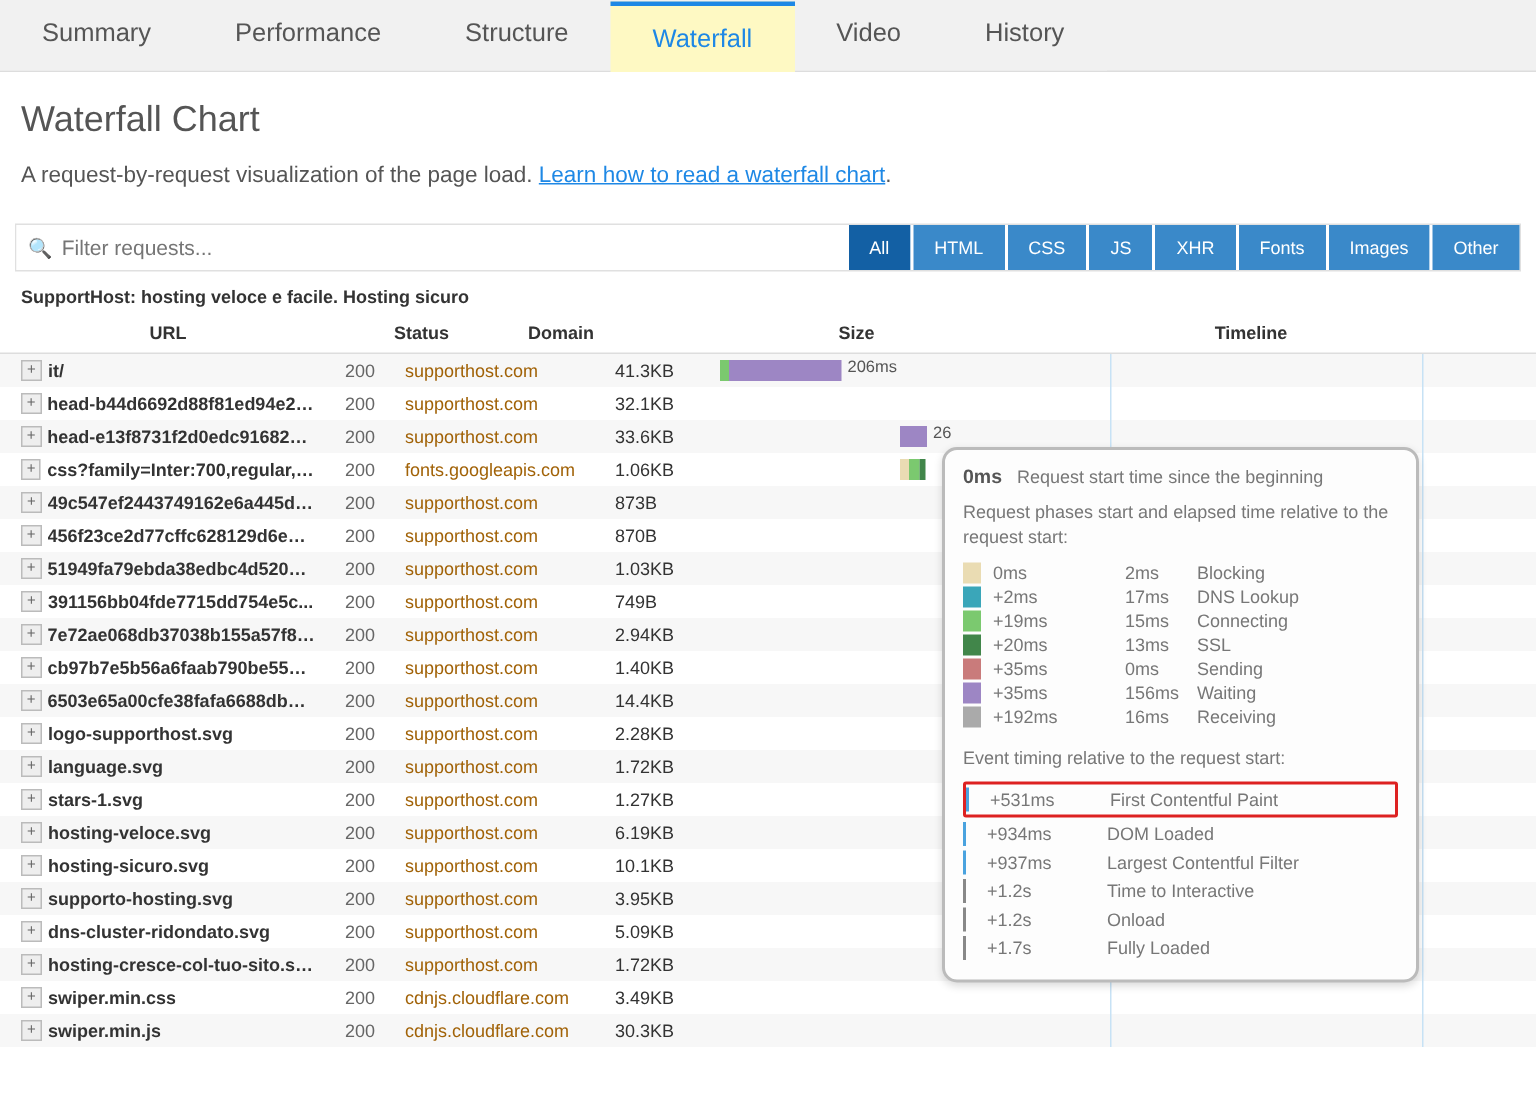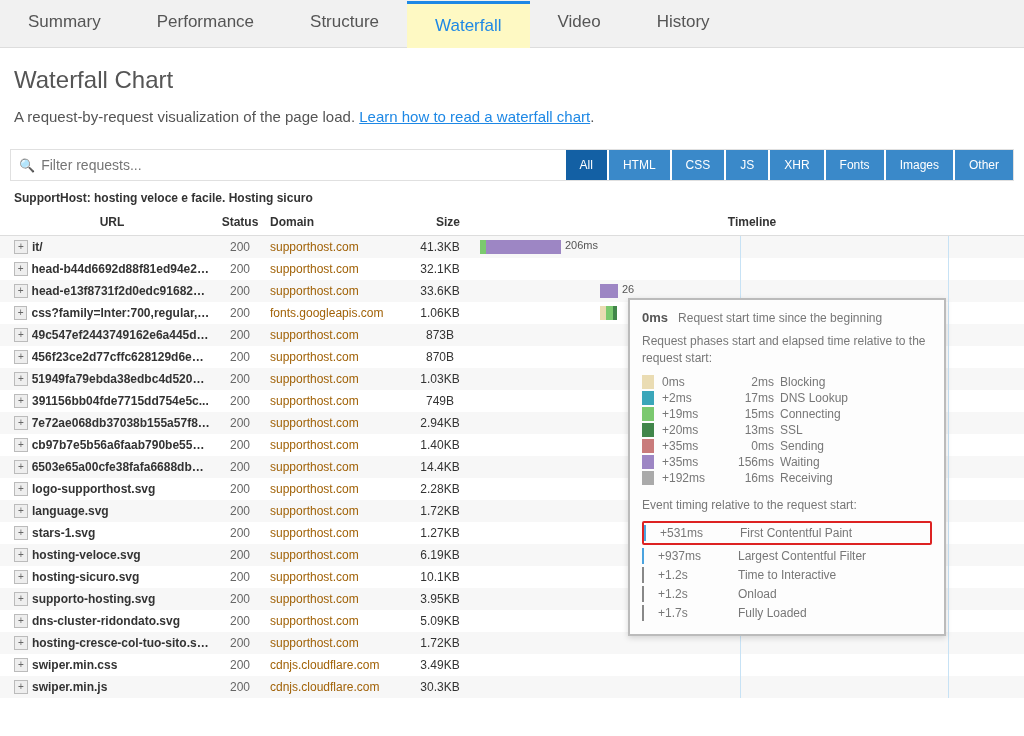--- a/index.html
+++ b/index.html
@@ -11,45 +11,45 @@
   .page-title { font-size: 24px; color: #555; font-weight: 400; margin-bottom: 14px; }
   .page-desc { font-size: 15px; color: #555; margin-bottom: 18px; }
   .page-desc a { color: #1e88e5; text-decoration: underline; }
   .filterbar { display:flex; margin: 0 10px 6px; border:1px solid #e0e0e0; }
   .filter-input { flex:1; display:flex; align-items:center; padding:4px 8px; background:#fff;}
   .filter-input input { border:none; outline:none; font-size:14px; width:100%; color:#888;}
   .filter-input .qicon { color:#999; margin-right:6px; font-size:13px;}
   .filter-btn { padding:8px 14px; background:#3a89c9; color:#fff; font-size:12px; border-left:2px solid #fff; cursor:pointer;}
   .filter-btn.active { background:#1360a4; }
   .subtitle { font-weight:bold; font-size:12px; padding:4px 14px; }
-  .grid-head { display:flex; border-bottom:1px solid #ddd; padding:6px 0; font-weight:bold; font-size:12px; color:#333; background:#fff; }
+  .grid-head { display:flex; border-bottom:1px solid #ddd; padding:6px 0; font-weight:bold; font-size:12px; color:#333; background:#fff;gap:41px; }
   .c-url { width:210px; padding-left:14px; text-align:center;}
   .c-status{ width:60px; text-align:center;}
   .c-domain{ width:140px; }
   .c-size{ width:70px; text-align:right; padding-right:20px;}
   .c-timeline{ flex:1; text-align:center;}
   .row { display:flex; align-items:center; height:22px; font-size:12px; }
   .row:nth-child(odd){ background:#f7f7f7; }
   .expand{ width:14px; height:14px; border:1px solid #bbb; background:#eee; display:inline-flex; align-items:center; justify-content:center; font-size:10px; color:#666; margin-right:4px; line-height:1; }
   .url-cell{ width:210px; padding-left:14px; white-space:nowrap; overflow:hidden; text-overflow:ellipsis; display:flex; align-items:center;}
   .url-text{ font-weight:bold; white-space:nowrap; overflow:hidden; text-overflow:ellipsis;}
   .status-cell{ width:60px; text-align:center; color:#666;}
   .domain-cell{ width:140px; color:#a16207;}
-  .size-cell{ width:70px; text-align:center; padding-right:10px;}
+  .size-cell{ width:70px; text-align:left; padding-right:10px;}
   .timeline-cell{ flex:1; position:relative; height:22px;}
   .bar-group{ position:absolute; top:4px; height:14px; display:flex;}
   .seg{ height:14px;}
-  .tooltip { position:absolute; left:628px; top:298px; width:318px; background:#fdfdfd; border:2px solid #bbb; border-radius:0; padding:10px 12px; font-size:12px; color:#777; box-shadow:0 2px 6px rgba(0,0,0,0.15); z-index:10;}
+  .tooltip { position:absolute; left:628px; top:298px; width:318px; background:#fdfdfd; border:2px solid #bbb; border-radius:10px; padding:10px 12px; font-size:12px; color:#777; box-shadow:0 2px 6px rgba(0,0,0,0.15); z-index:10;}
   .tooltip .hdr { margin-bottom:8px;}
   .tooltip .hdr b{ color:#555; font-size:13px;}
   .tooltip .sub { margin-bottom:8px; line-height:1.4;}
   .phase-row{ display:flex; align-items:center; margin:2px 0;}
   .swatch{ width:12px; height:14px; margin-right:8px;}
   .p-offset{ width:70px;}
-  .p-dur{ width:48px; text-align:right; padding-right:6px;}
+  .p-dur{ width:48px; padding-right:6px;margin-left:18px;}
   .p-name{}
   .evt-row{ display:flex; align-items:center; margin:3px 0;}
   .evt-swatch{ width:2px; height:16px; margin-right:14px;}
   .evt-time{ width:80px;}
   .highlight{ border:2px solid #d22; padding:2px 0; border-radius:2px;}
   .vline{ position:absolute; top:0; bottom:0; width:1px; background:#c7e2f5; z-index:1;}
 </style>
 </head>
 <body>
 
@@ -379,20 +379,25 @@
     </div>
   <div class="sub" style="margin-top:12px">Event timing relative to the request start:</div>
   <div id="events">
       <div class="evt-row highlight">
         <div class="evt-swatch" style="background: rgb(74, 163, 223);"></div>
         <div class="evt-time">+531ms</div>
         <div>First Contentful Paint</div>
       </div>
       <div class="evt-row">
         <div class="evt-swatch" style="background: rgb(74, 163, 223);"></div>
+        <div class="evt-time">+934ms</div>
+        <div>DOM Loaded</div>
+      </div>
+      <div class="evt-row">
+        <div class="evt-swatch" style="background: rgb(74, 163, 223);"></div>
         <div class="evt-time">+937ms</div>
         <div>Largest Contentful Filter</div>
       </div>
       <div class="evt-row">
         <div class="evt-swatch" style="background: rgb(136, 136, 136);"></div>
         <div class="evt-time">+1.2s</div>
         <div>Time to Interactive</div>
       </div>
       <div class="evt-row">
         <div class="evt-swatch" style="background: rgb(136, 136, 136);"></div>

